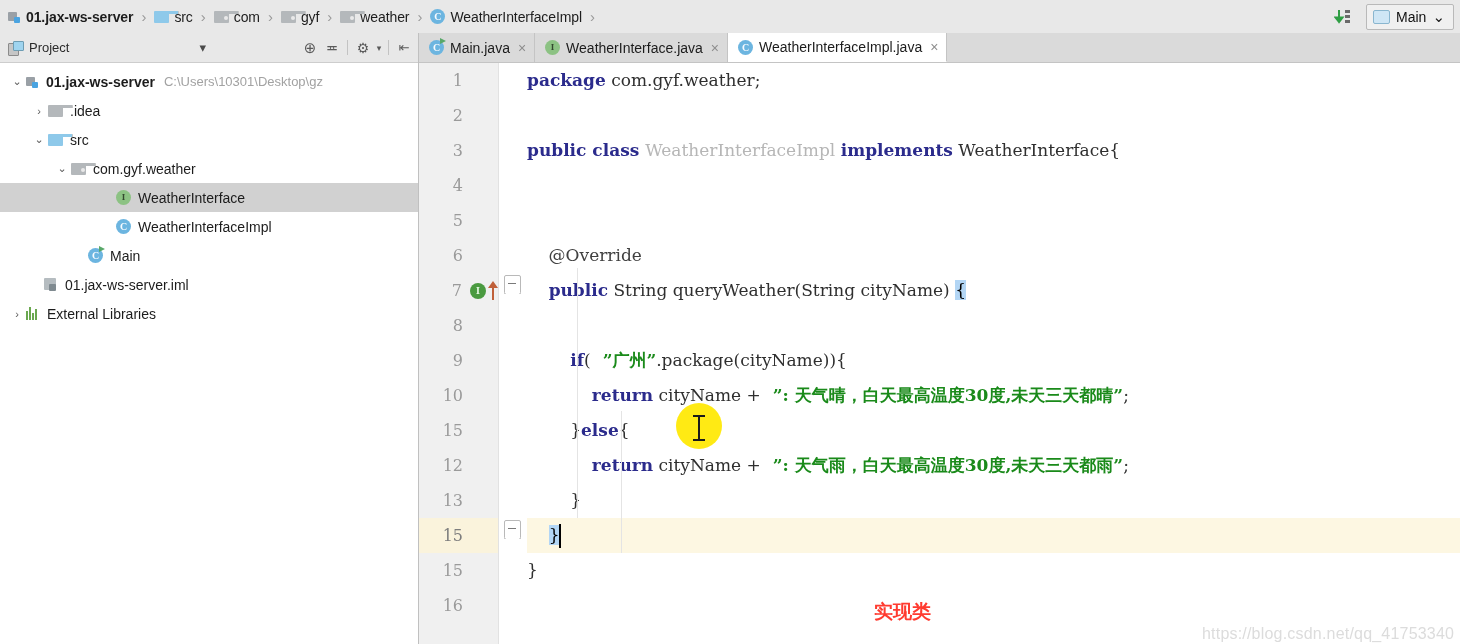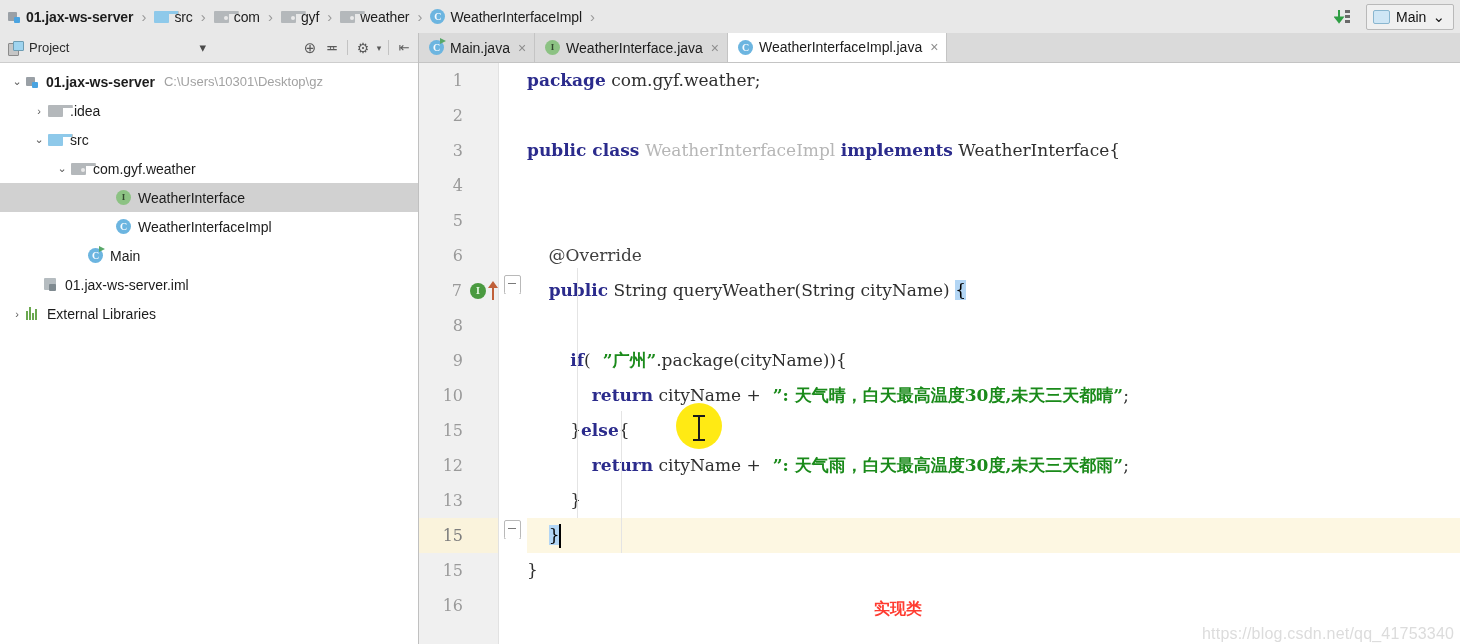--- a/index.html
+++ b/index.html
@@ -125,21 +125,21 @@
 
   .mousehl{position:absolute;width:46px;height:46px;border-radius:50%;background:#ffe800;opacity:.92;}
   .ibeam{position:absolute;width:12px;height:26px;}
   .ibeam i{position:absolute;left:5px;top:2px;width:2px;height:22px;background:#1a1a1a;}
   .ibeam b{position:absolute;width:12px;height:2px;background:#1a1a1a;left:0;}
   .ibeam b.t{top:0;} .ibeam b.bt{bottom:0;}
 
   .caret{display:inline-block;width:2px;height:24px;background:#000;vertical-align:middle;
          position:relative;top:-1px;}
 
-  .note{position:absolute;color:#ff3b30;font-size:16px;font-weight:bold;}
+  .note{position:absolute;color:#ff3b30;font-size:19px;font-weight:bold;}
   .wm{position:absolute;color:#dcdcdc;font-size:16px;letter-spacing:.2px;}
 </style>
 </head>
 <body>
 
 <div class="app">
 
   <div class="topbar">
     <div class="crumbs">
 

